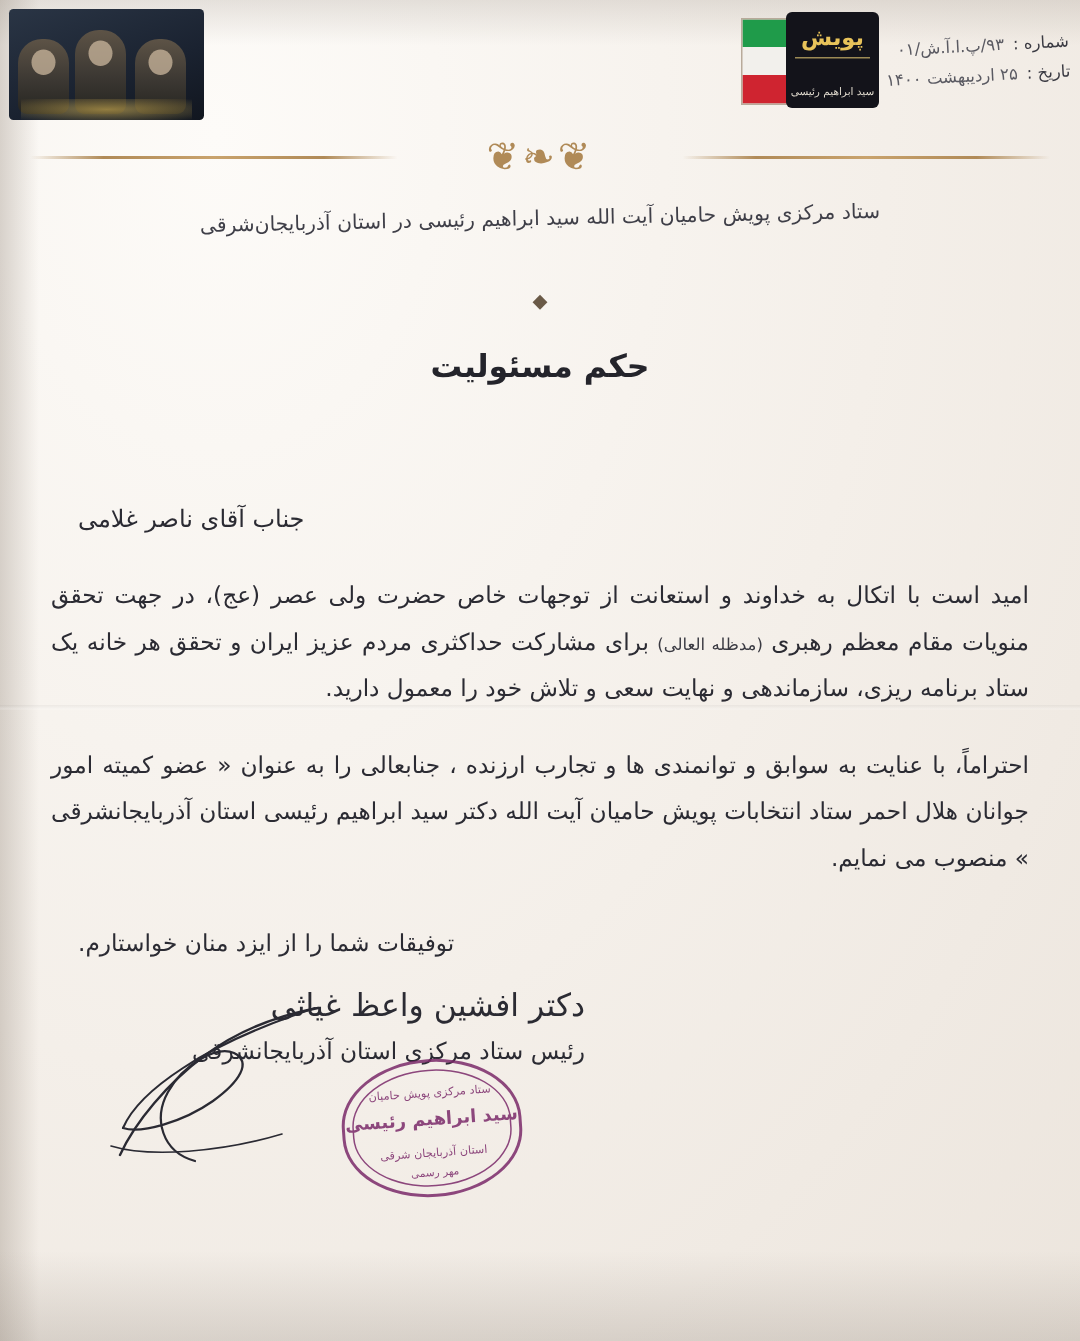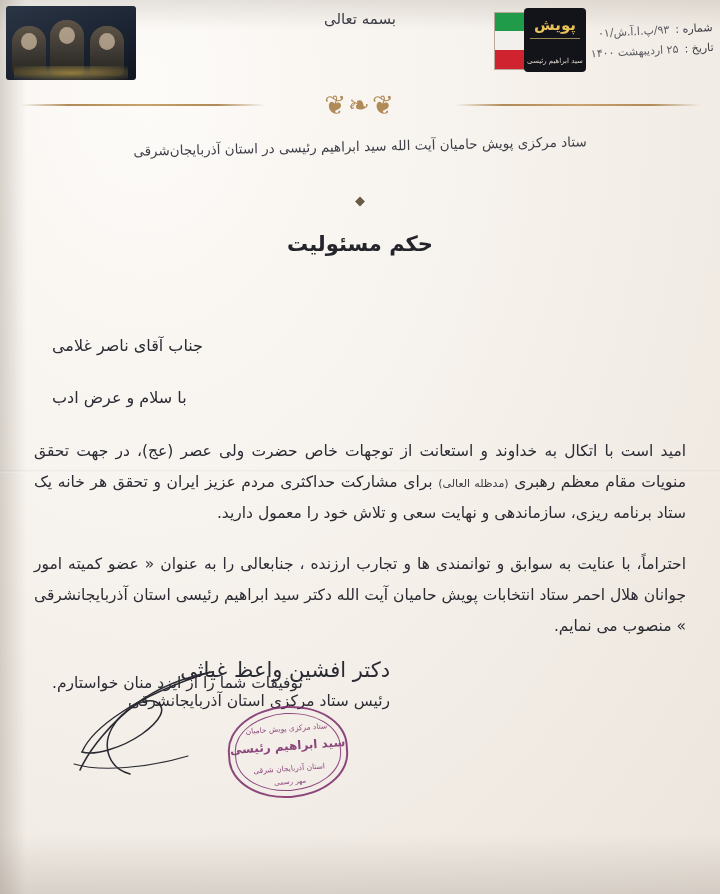--- a/index.html
+++ b/index.html
@@ -351,21 +351,20 @@
 
   <div class="header">
 
     <div class="portraits">
       <div class="portrait"></div>
       <div class="portrait"></div>
       <div class="portrait"></div>
       <div class="portraits-glow"></div>
     </div>
 
-    <div class="bismillah">بسمه تعالی</div>
 
     <div class="logo-block">
       <div class="logo-flag"></div>
       <div class="logo-badge">
         <div class="brand">پویش</div>
         <div class="bar"></div>
         <div class="sub">سید ابراهیم رئیسی</div>
       </div>
     </div>
 
@@ -388,21 +387,20 @@
   </div>
 
   <div class="org-line">ستاد مرکزی پویش حامیان آیت الله سید ابراهیم رئیسی در استان آذربایجان‌شرقی</div>
 
   <div class="diamond"></div>
 
   <div class="doc-title">حکم مسئولیت</div>
 
   <div class="body-block">
     <p class="salutation">جناب آقای ناصر غلامی</p>
-    <p class="greeting">با سلام و عرض ادب</p>
     <p class="para"><span>امید است با اتکال به خداوند و استعانت از توجهات خاص حضرت ولی عصر (عج)، در جهت تحقق منویات مقام معظم رهبری </span><span class="small-note">(مدظله العالی)</span><span> برای مشارکت حداکثری مردم عزیز ایران و تحقق هر خانه یک ستاد برنامه ریزی، سازماندهی و نهایت سعی و تلاش خود را معمول دارید.</span></p>
     <p class="para">احتراماً، با عنایت به سوابق و توانمندی ها و تجارب ارزنده ، جنابعالی را به عنوان « عضو کمیته امور جوانان هلال احمر ستاد انتخابات پویش حامیان آیت الله دکتر سید ابراهیم رئیسی استان آذربایجانشرقی » منصوب می نمایم.</p>
     <p class="closing">توفیقات شما را از ایزد منان خواستارم.</p>
   </div>
 
   <div class="sig-block">
     <div class="sig-name">دکتر افشین واعظ غیاثی</div>
     <div class="sig-role">رئیس ستاد مرکزی استان آذربایجانشرقی</div>
 
     <svg class="signature-mark" viewBox="0 0 190 130">

